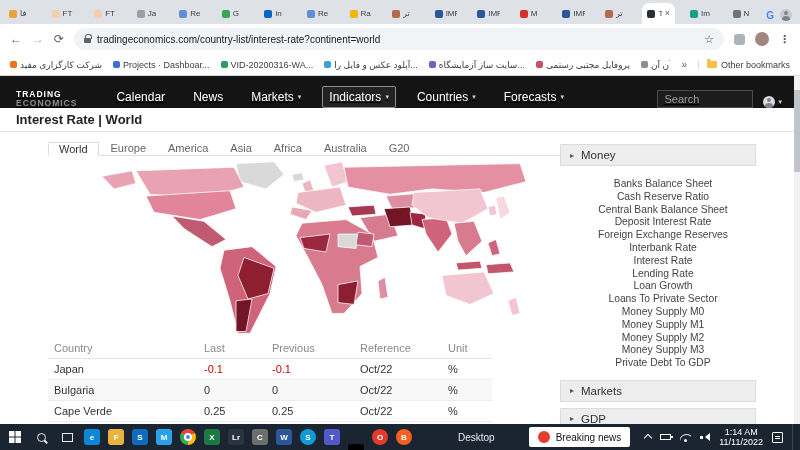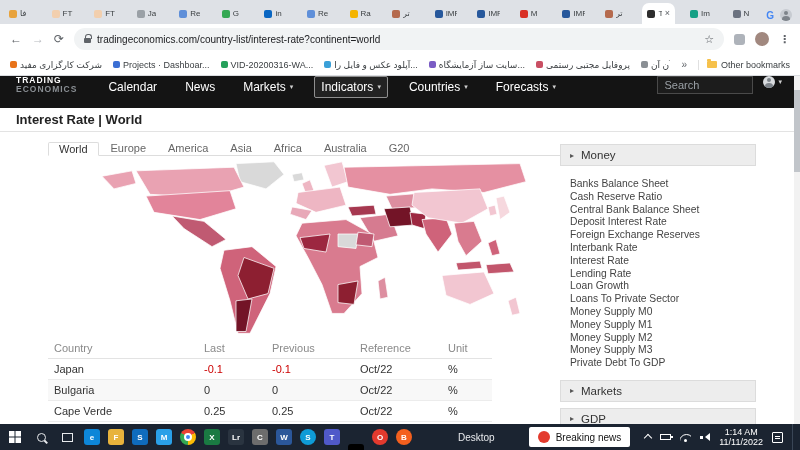--- a/index.html
+++ b/index.html
@@ -44,24 +44,24 @@
   .bookmarks-right { margin-left:auto; display:flex; align-items:center; gap:4px; flex:none; border-left:1px solid #e0e0e0; padding-left:8px; }
   .folder { width:10px; height:7px; background:#f6c14b; border-radius:1px; position:relative; }
   .folder::before { content:""; position:absolute; top:-2px; left:0; width:4px; height:2px; background:#f6c14b; border-radius:1px 1px 0 0; }
 
   
   .site { flex:1; display:flex; flex-direction:column; position:relative; min-height:0; background:#fff; }
   .page-scrollbar { position:absolute; right:0; top:0; bottom:0; width:6px; background:#f2f2f2; z-index:5; }
   .page-scrollbar .thumb { position:absolute; top:14px; left:0; width:6px; height:82px; background:#c1c5ca; }
 
   
-  .te-header { height:32px; background:#141414; display:flex; align-items:flex-start; padding:0 16px; gap:10px; flex:none; }
+  .te-header { height:32px; background:#141414; display:flex; align-items:flex-end; padding:0 16px; gap:10px; flex:none;text-decoration:underline; }
   .logo { line-height:9px; font-size:8.5px; letter-spacing:1px; font-weight:bold; color:#fff; }
   .logo .l2 { color:#8a8f94; }
-  .te-nav { display:flex; align-items:center; gap:14px; font-size:12px; margin-left:14px; }
+  .te-nav { display:flex; align-items:center; gap:14px; font-size:12px; margin-left:22px; }
   .nav-item { color:#fff; text-decoration:none; display:flex; gap:4px; align-items:center; padding:3px 6px; border:1px solid transparent; }
   .nav-item.active { border:1px solid #8f8f8f; border-radius:2px; background:#222; }
   .nav-item .caret { font-size:7px; color:#cfcfcf; }
   .te-search { margin-left:auto; width:96px; height:18px; background:#1c1c1c; border:1px solid #4a4a4a; color:#9aa0a6; font-size:11px; padding:0 6px; }
   .te-search::placeholder { color:#9aa0a6; }
   .te-user { display:flex; align-items:center; gap:3px; padding-right:2px; }
   .te-user .person { background:#d9dcdf; }
   .te-user .caret { font-size:7px; color:#cfcfcf; }
 
   
@@ -81,21 +81,21 @@
   .data-table th { font-weight:normal; color:#8a8a8a; text-align:left; padding:4px 6px; border-bottom:1px solid #e3e3e3; }
   .data-table td { padding:4px 6px; border-bottom:1px solid #ececec; }
   .data-table tr.alt { background:#f8f8f8; }
   .data-table .neg { color:#cc0000; }
   .col-country { width:150px;margin-top:11px; } .col-last { width:68px; } .col-prev { width:88px; } .col-ref { width:88px; } .col-unit { width:50px; }
 
   
   .sidebar { width:196px; flex:none; display:flex; flex-direction:column; gap:6px; overflow:hidden; padding-top:2px; }
   .section-header { background:#ededed; border:1px solid #dcdcdc; padding:4px 9px; font-size:11.5px; color:#333; display:flex; align-items:center; gap:7px; flex:none; }
   .section-arrow { font-size:8px; color:#555; }
-  .section-items { padding:6px 0 4px 10px; display:flex; flex-direction:column; font-size:10.3px; }
+  .section-items { padding:6px 0 4px 10px; display:flex; flex-direction:column; font-size:10.3px;align-items:center; }
   .section-items a { color:#444; text-decoration:none; line-height:12.8px; }
 
   
   .taskbar { height:26px; background:#1b2431; display:flex; align-items:center; color:#fff; flex:none; padding-left:2px; }
   .tb-btn { width:26px; height:26px; display:flex; align-items:center; justify-content:center; flex:none; }
   .searchring { width:9px; height:9px; border:1.5px solid #e8eaed; border-radius:50%; position:relative; }
   .searchring::after { content:""; position:absolute; width:4px; height:1.5px; background:#e8eaed; bottom:-2px; right:-3px; transform:rotate(45deg); }
   .taskview { width:11px; height:9px; border:1px solid #e8eaed; }
   .apps-holder { display:flex; align-items:center; }
   .tb-app { width:24px; height:26px; display:flex; align-items:center; justify-content:center; flex:none; }

